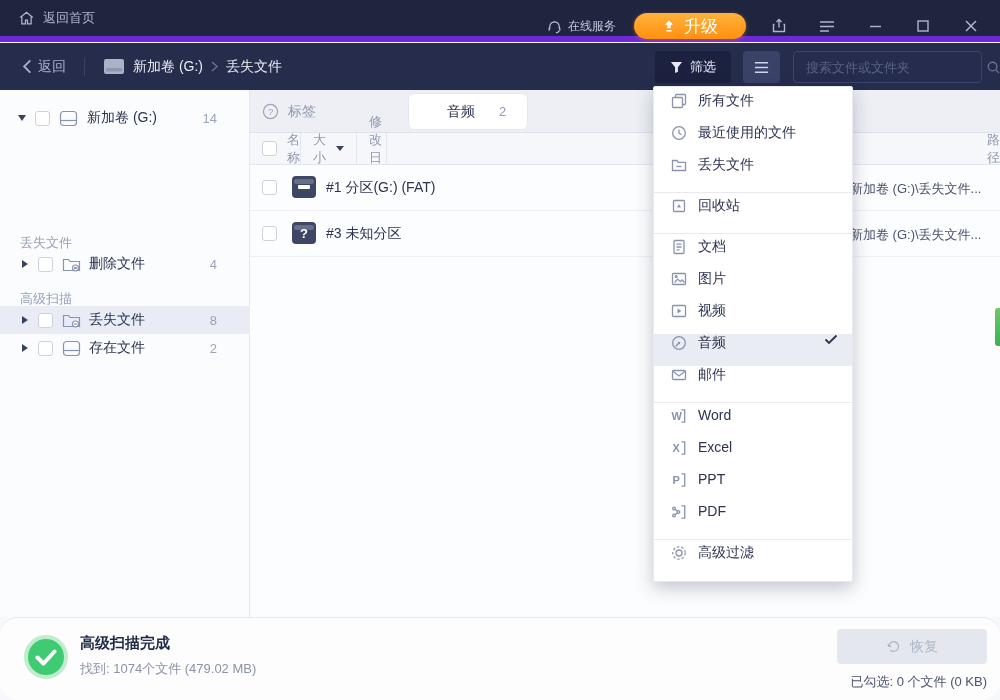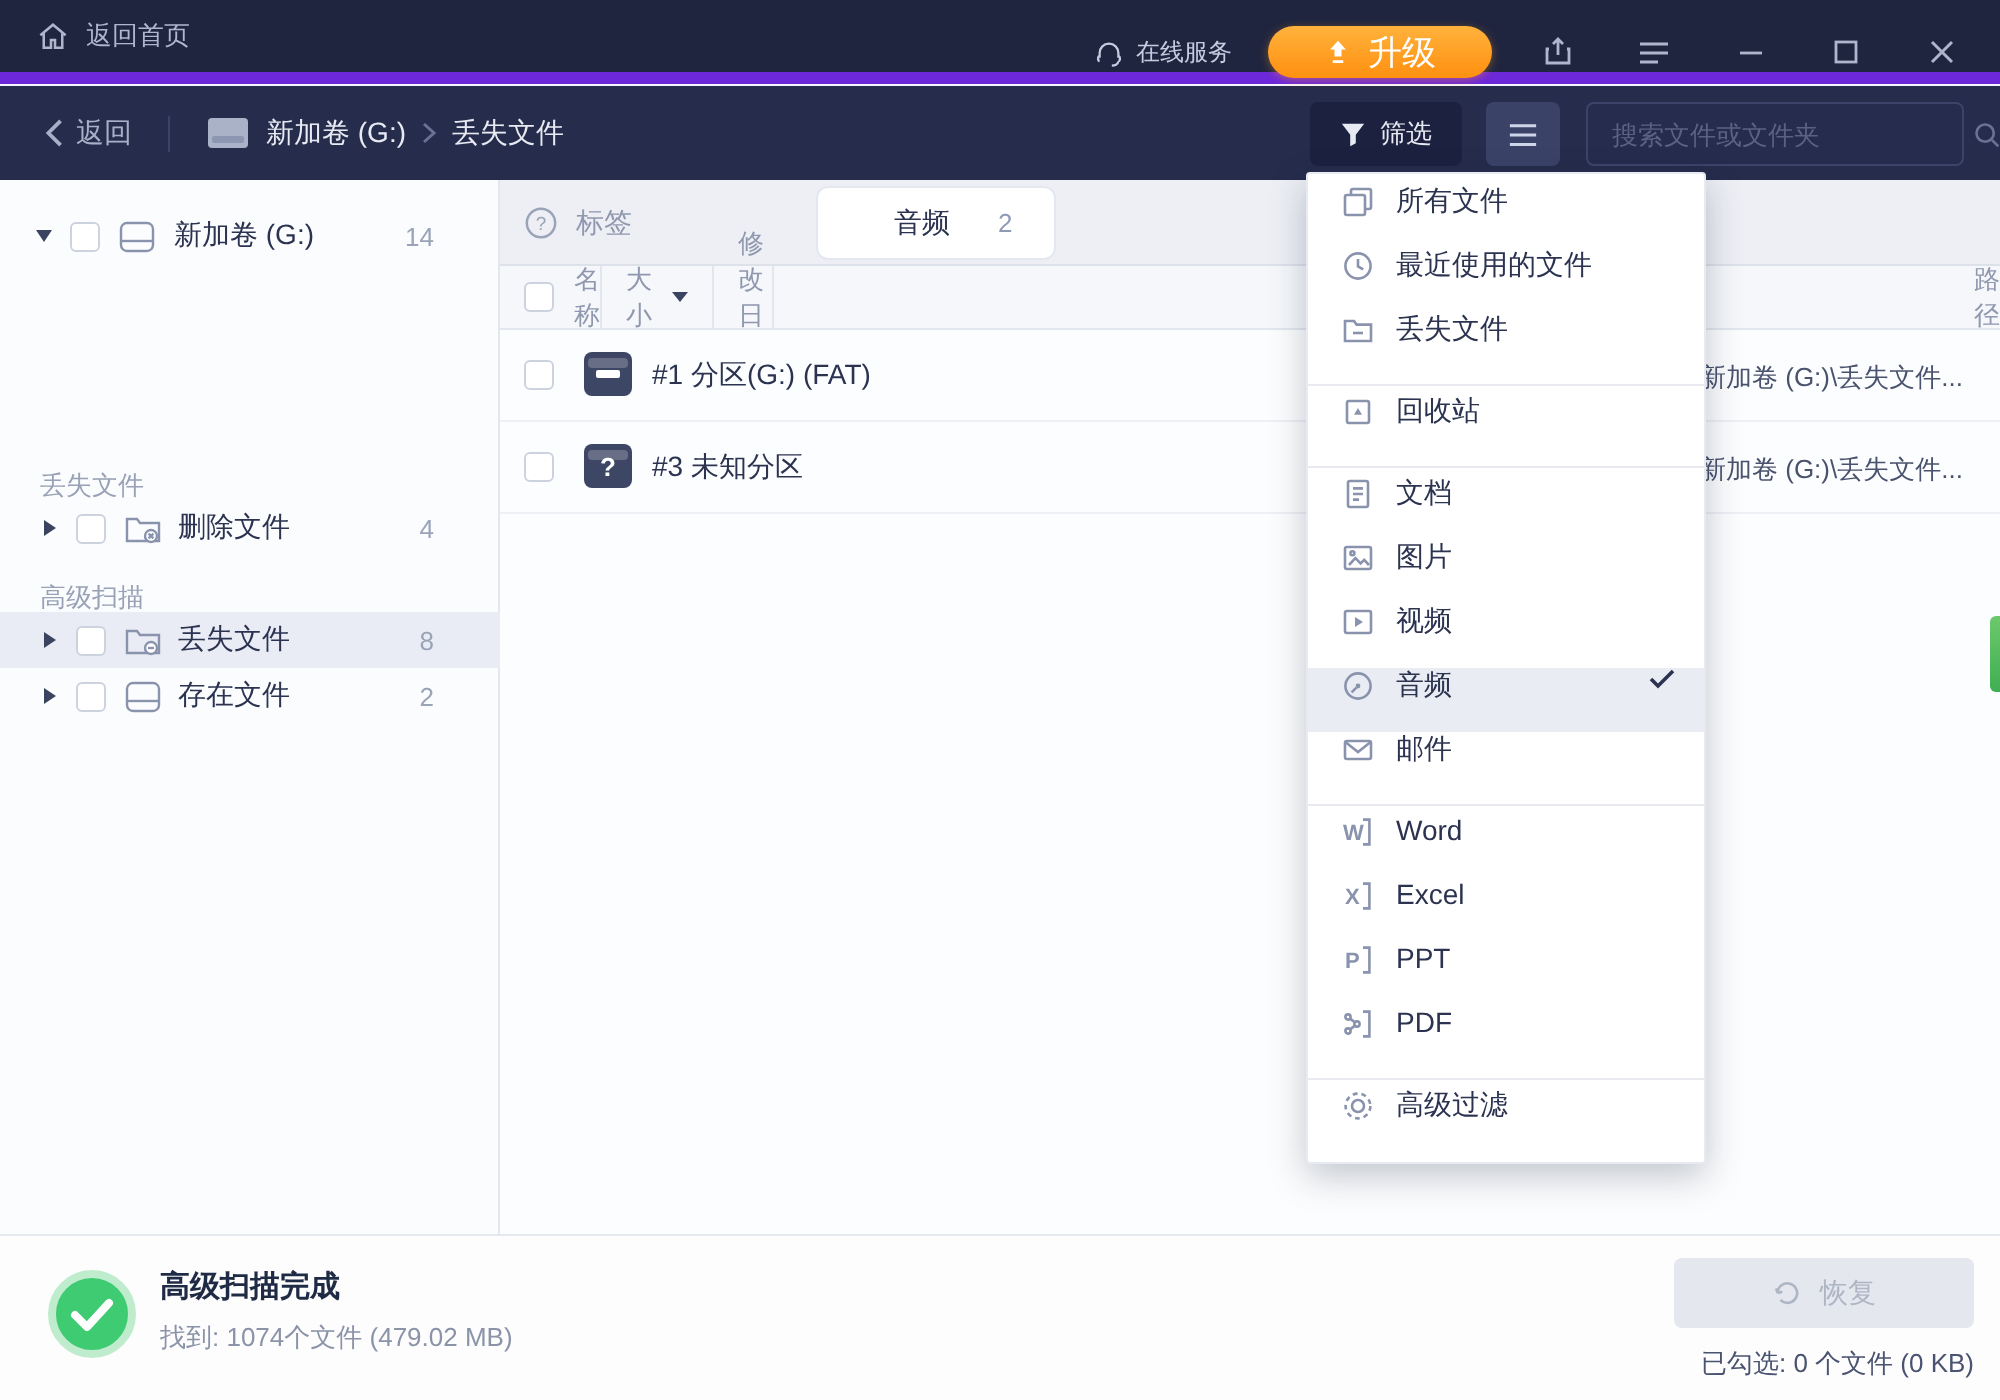--- a/index.html
+++ b/index.html
@@ -68,21 +68,21 @@
   .menu { position:absolute; left:653px; top:86px; width:200px; background:#fff; border:1px solid #e7eaf1; border-radius:2px; box-shadow:0 6px 18px rgba(20,30,60,.25); padding:5px 0; z-index:50; }
   .mi { height:32px; display:flex; padding-left:16px; gap:11px; font-size:14px; color:#2b3350; cursor:pointer; position:relative; }
   .mi.checked { background:#e9ecf2; }
   .mi .mic { width:17px; height:17px; display:flex; align-items:center; justify-content:center; }
   .mic svg { stroke:#8a93ad; fill:none; stroke-width:1.3; }
   .mic svg text { fill:#8a93ad; stroke:none; font-family:"Liberation Sans","DejaVu Sans",sans-serif; font-weight:bold; }
   .mi .chk { position:absolute; right:14px; display:flex; }
   .msep { height:1px; background:#e8eaf0; margin:4px 0; }
 
   
-  .statusbar { position:absolute; left:0; top:617px; width:1000px; height:83px; background:#fdfdfe; border-top:1px solid #e5e8ee; }
+  .statusbar { position:absolute; left:0; top:617px; width:1000px; height:83px; background:#fdfdfe; border-top:1px solid #e5e8ee;border-radius:18px; }
   .ok-circle { position:absolute; left:24px; top:17px; width:44px; height:44px; border-radius:50%; background:#3ecb72; border:4px solid #bfeccd; display:flex; align-items:center; justify-content:center; }
   .st-title { position:absolute; left:80px; top:16px; color:#1f2a44; font-size:15px; font-weight:bold; }
   .st-detail { position:absolute; left:80px; top:42px; color:#8a93a8; font-size:13px; }
   .recover-btn { position:absolute; left:837px; top:11px; width:150px; height:35px; background:#e4e8ee; border-radius:4px; display:flex; align-items:center; justify-content:center; gap:9px; color:#aeb6c6; font-size:14px; cursor:default; }
   .recover-btn svg { stroke:#aeb6c6; fill:none; stroke-width:1.4; }
   .st-selected { position:absolute; right:13px; top:55px; color:#4a5370; font-size:13px; }
 
   .edge-widget { position:absolute; right:0; top:308px; width:5px; height:38px; background:linear-gradient(180deg,#6cc96c,#3fae52); border-radius:3px 0 0 3px; z-index:60; cursor:pointer; }
 </style>
 </head>

